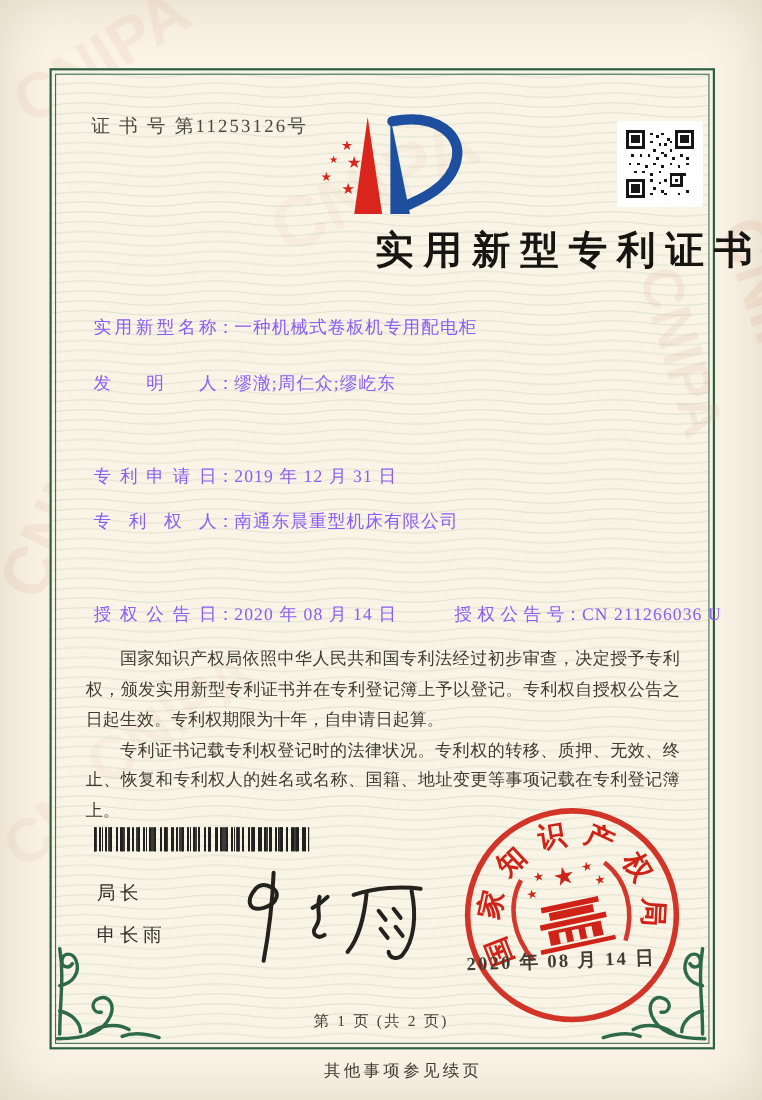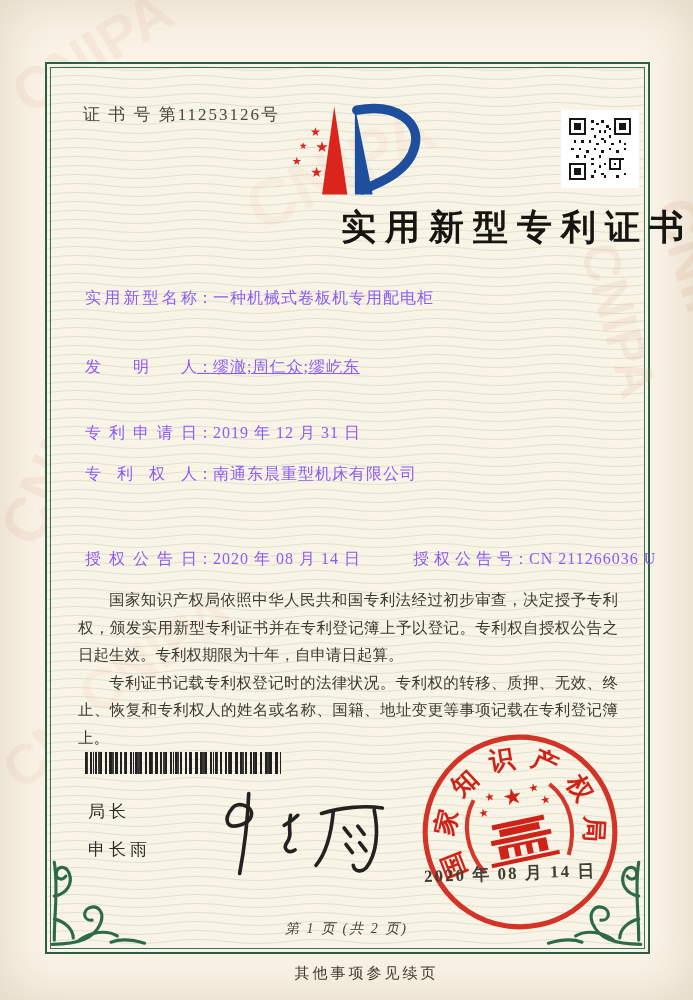--- a/index.html
+++ b/index.html
@@ -30,21 +30,21 @@
   .paras p{margin:0;text-indent:2em;}
   .barcode{left:85px;top:752px;width:196px;height:22px;
     background:
       repeating-linear-gradient(90deg,#20201e 0 2px,rgba(0,0,0,0) 2px 5px),
       repeating-linear-gradient(90deg,#20201e 0 1px,rgba(0,0,0,0) 1px 8px),
       repeating-linear-gradient(90deg,#3a3a38 0 3px,rgba(0,0,0,0) 3px 13px);}
   .signer{left:88px;font-size:17px;color:#2f2d27;letter-spacing:4px;}
   .qr{left:561px;top:110px;width:78px;height:78px;background:#fff;
       display:flex;align-items:center;justify-content:center;}
   .footer{left:0;top:920px;width:100%;text-align:center;font-size:14px;
-          letter-spacing:2px;color:#454239;font-style:italic;}
+          letter-spacing:2px;color:#454239;}
   .note{left:0;top:964px;width:100%;text-align:center;font-size:15px;
         letter-spacing:3px;color:#3d3a31;padding-left:20px;}
   .sealwrap{left:418px;top:730px;width:204px;height:204px;transform:rotate(-12deg);}
   .sealdate{left:424px;top:862px;font-size:17px;font-weight:bold;color:#413c34;
             letter-spacing:2px;transform:rotate(-2deg);z-index:6;}
   .sig{left:196px;top:786px;}
 </style>
 </head>
 <body>
 
@@ -148,21 +148,21 @@
         <rect x="19" y="23" width="1" height="1"></rect>
       </g>
     </svg>
   </div>
 
   <div class="abs title">实用新型专利证书</div>
 
   <div class="abs row" style="top:288px;">
     <span class="lbl">实用新型名称</span><span>：</span><span class="val">一种机械式卷板机专用配电柜</span>
   </div>
-  <div class="abs row" style="top:357px;text-decoration:underline;">
+  <div class="abs row" style="top:339px;">
     <span class="lbl">发明人</span><span>：</span><span class="val">缪澈;周仁众;缪屹东</span>
   </div>
   <div class="abs row" style="top:423px;">
     <span class="lbl">专利申请日</span><span>：</span><span class="val">2019 年 12 月 31 日</span>
   </div>
   <div class="abs row" style="top:464px;">
     <span class="lbl">专利权人</span><span>：</span><span class="val">南通东晨重型机床有限公司</span>
   </div>
   <div class="abs row" style="top:549px;">
     <span class="lbl">授权公告日</span><span>：</span><span class="val">2020 年 08 月 14 日</span>

